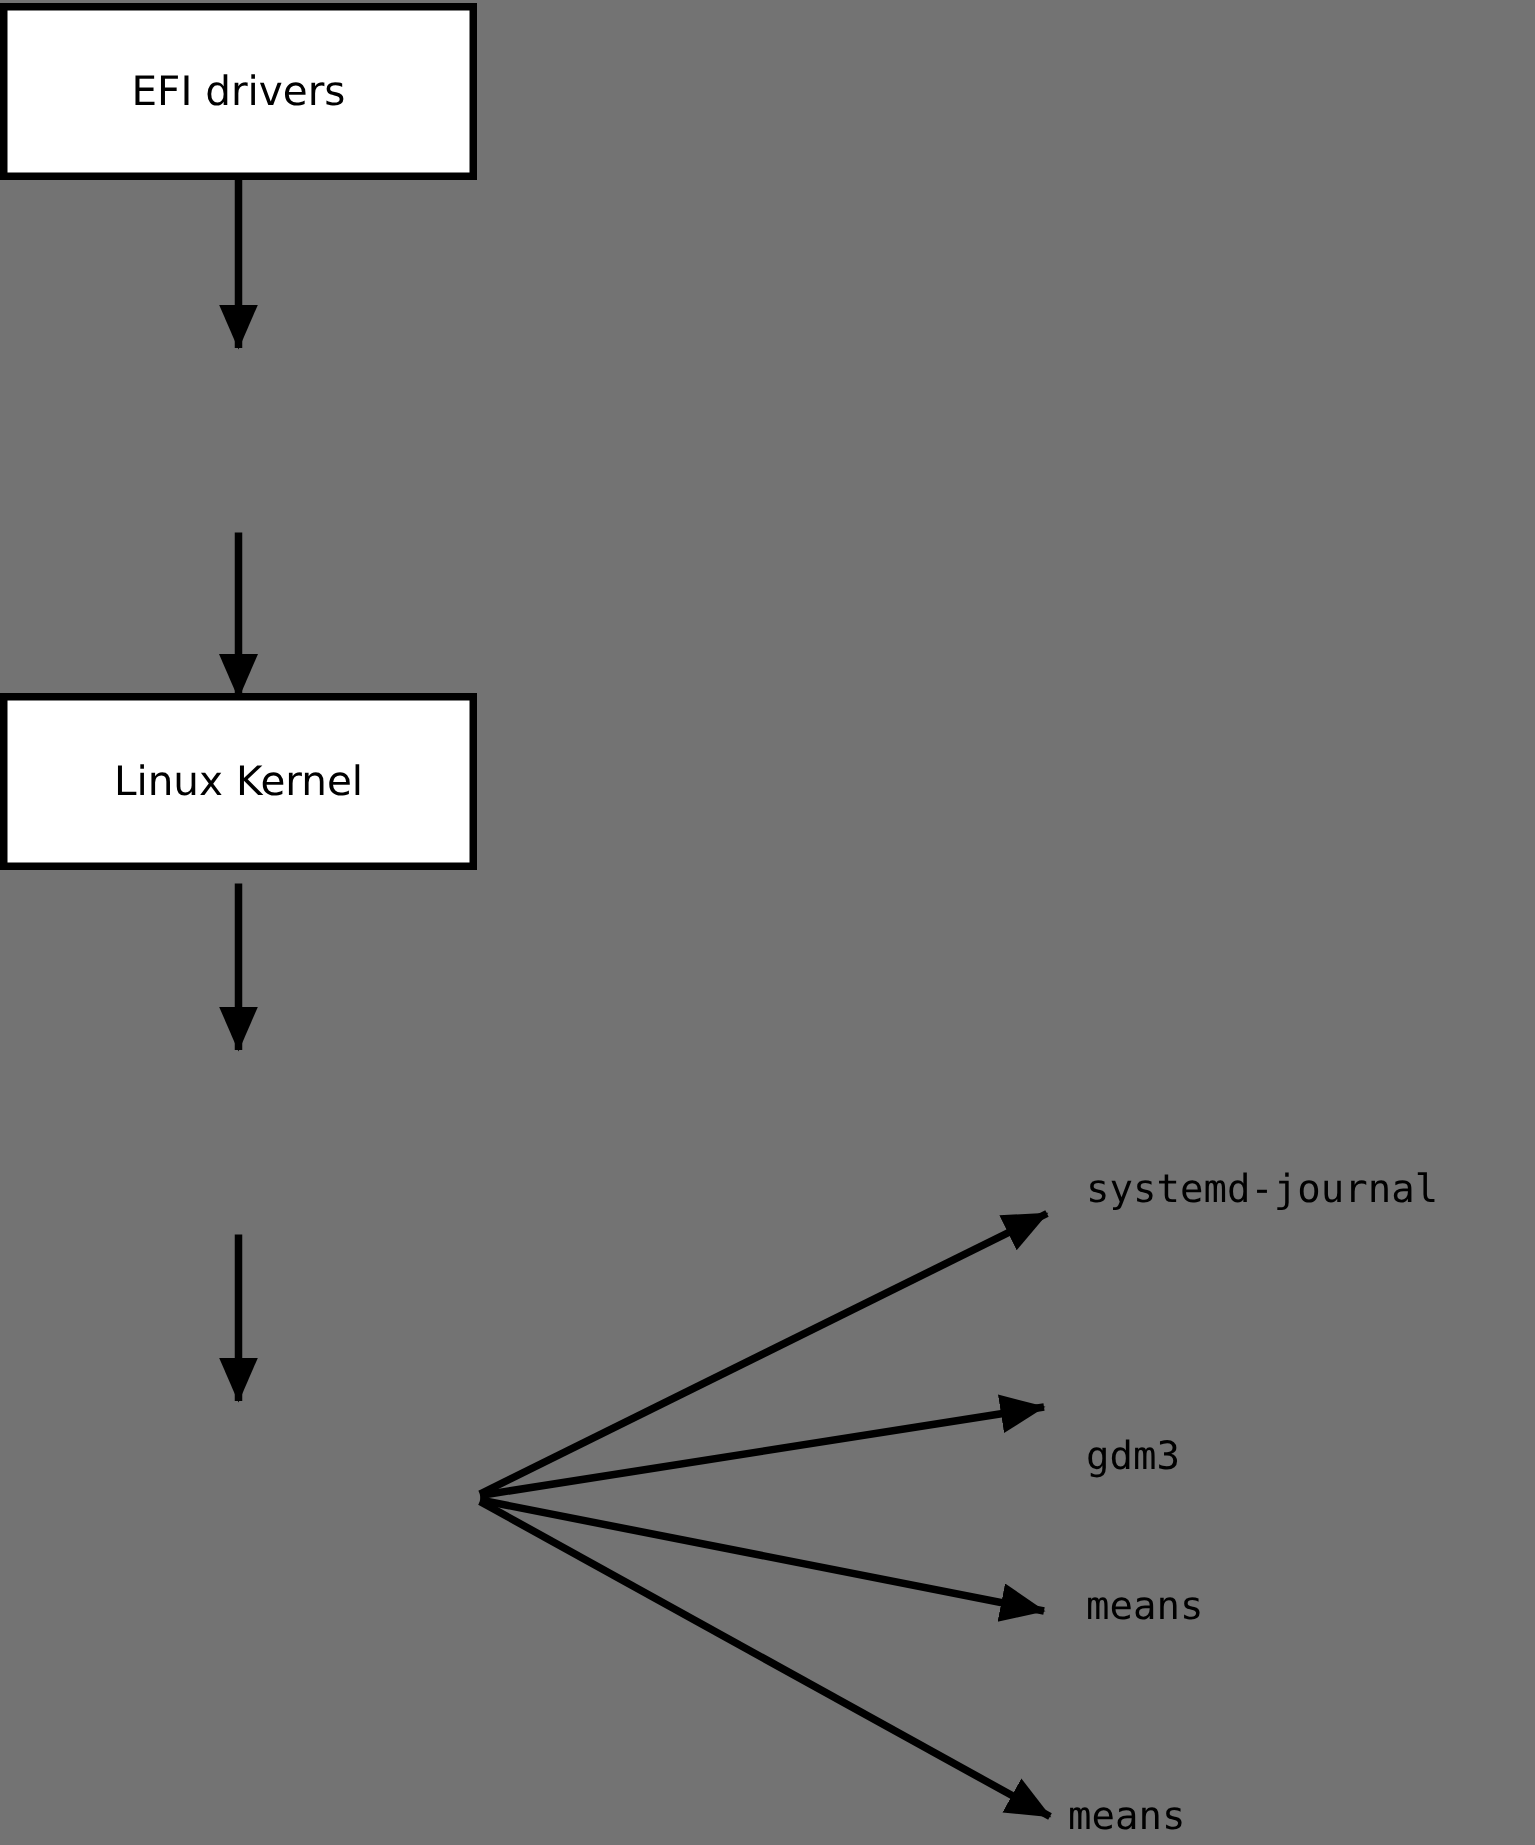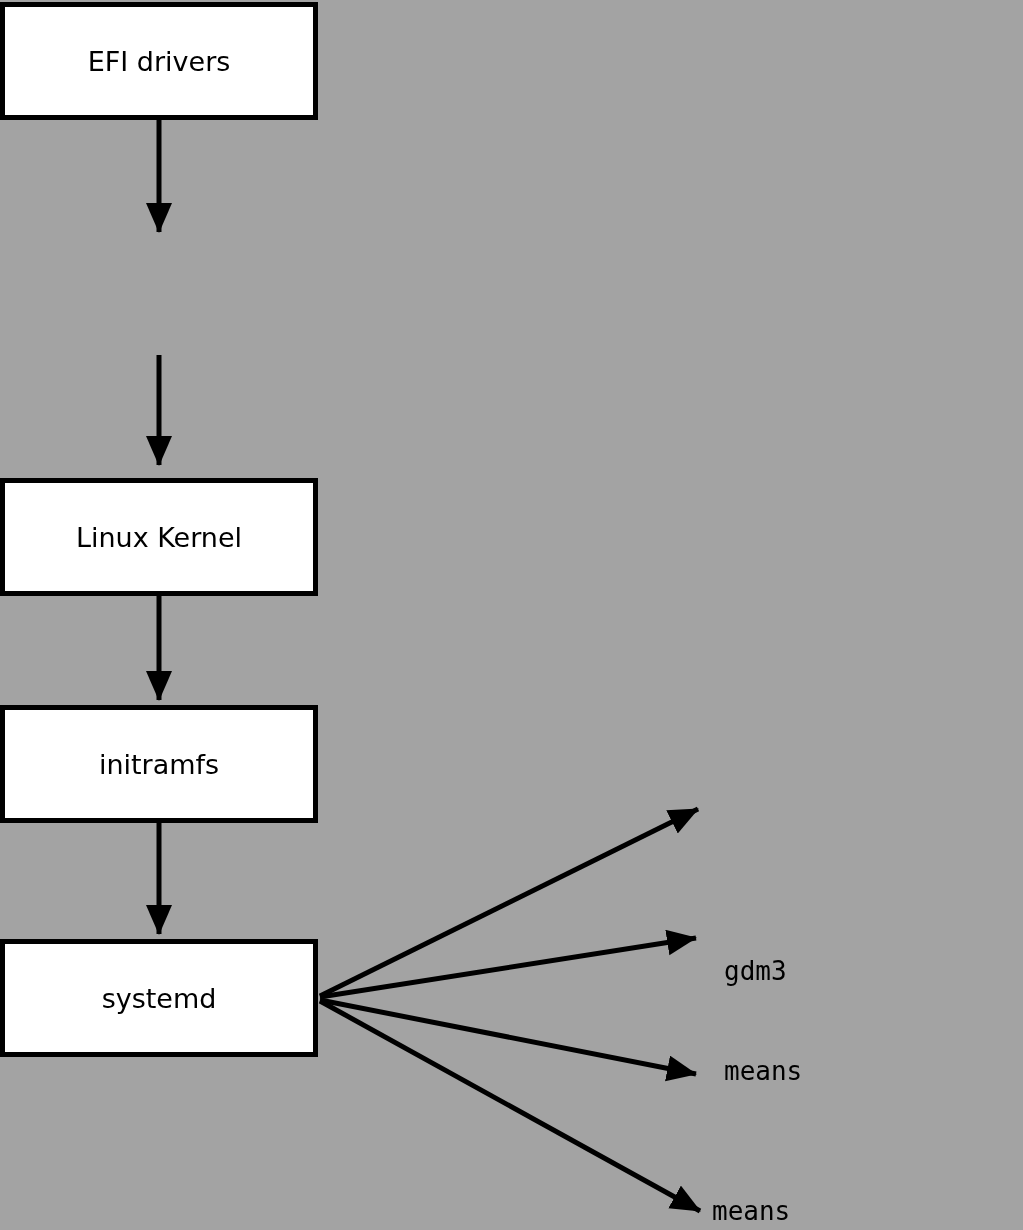--- a/index.html
+++ b/index.html
@@ -4,21 +4,21 @@
   <style>
     html, body {
       margin: 0;
       padding: 0;
       background: #ffffff;
     }
     .canvas {
       position: relative;
       width: 1023px;
       height: 1230px;
-      background: #a3a3a3;
+      background: #737373;
       font-family: "DejaVu Sans", sans-serif;
       color: #000;
       overflow: hidden;
     }
     .arrows {
       position: absolute;
       left: 0;
       top: 0;
     }
     .node-box {
@@ -69,28 +69,23 @@
 
     <line x1="320" y1="996" x2="698" y2="809" stroke="#000000" stroke-width="5" marker-end="url(#ah)"></line>
     <line x1="320" y1="997" x2="696" y2="938" stroke="#000000" stroke-width="5" marker-end="url(#ah)"></line>
     <line x1="320" y1="1000" x2="696" y2="1074" stroke="#000000" stroke-width="5" marker-end="url(#ah)"></line>
     <line x1="320" y1="1001" x2="700" y2="1211" stroke="#000000" stroke-width="5" marker-end="url(#ah)"></line>
   </svg>
 
   <div class="node-box" style="top:2px">
     <span>EFI drivers</span>
   </div>
-  <div class="node-box" style="top:478px">
+  <div class="node-box" style="top:462px">
     <span>Linux Kernel</span>
-  </div>
-  <div class="node-box" style="top:705px">
-    <span>initramfs</span>
-  </div>
-  <div class="node-box" style="top:939px">
-    <span>systemd</span>
   </div>
 
 
+  <div class="target-label" style="left:724px; top:778px">systemd-journal</div>
   <div class="target-label" style="left:724px; top:956px">gdm3</div>
   <div class="target-label" style="left:724px; top:1056px">means</div>
   <div class="target-label" style="left:712px; top:1196px">means</div>
 
 </div>
 
 </body></html>

